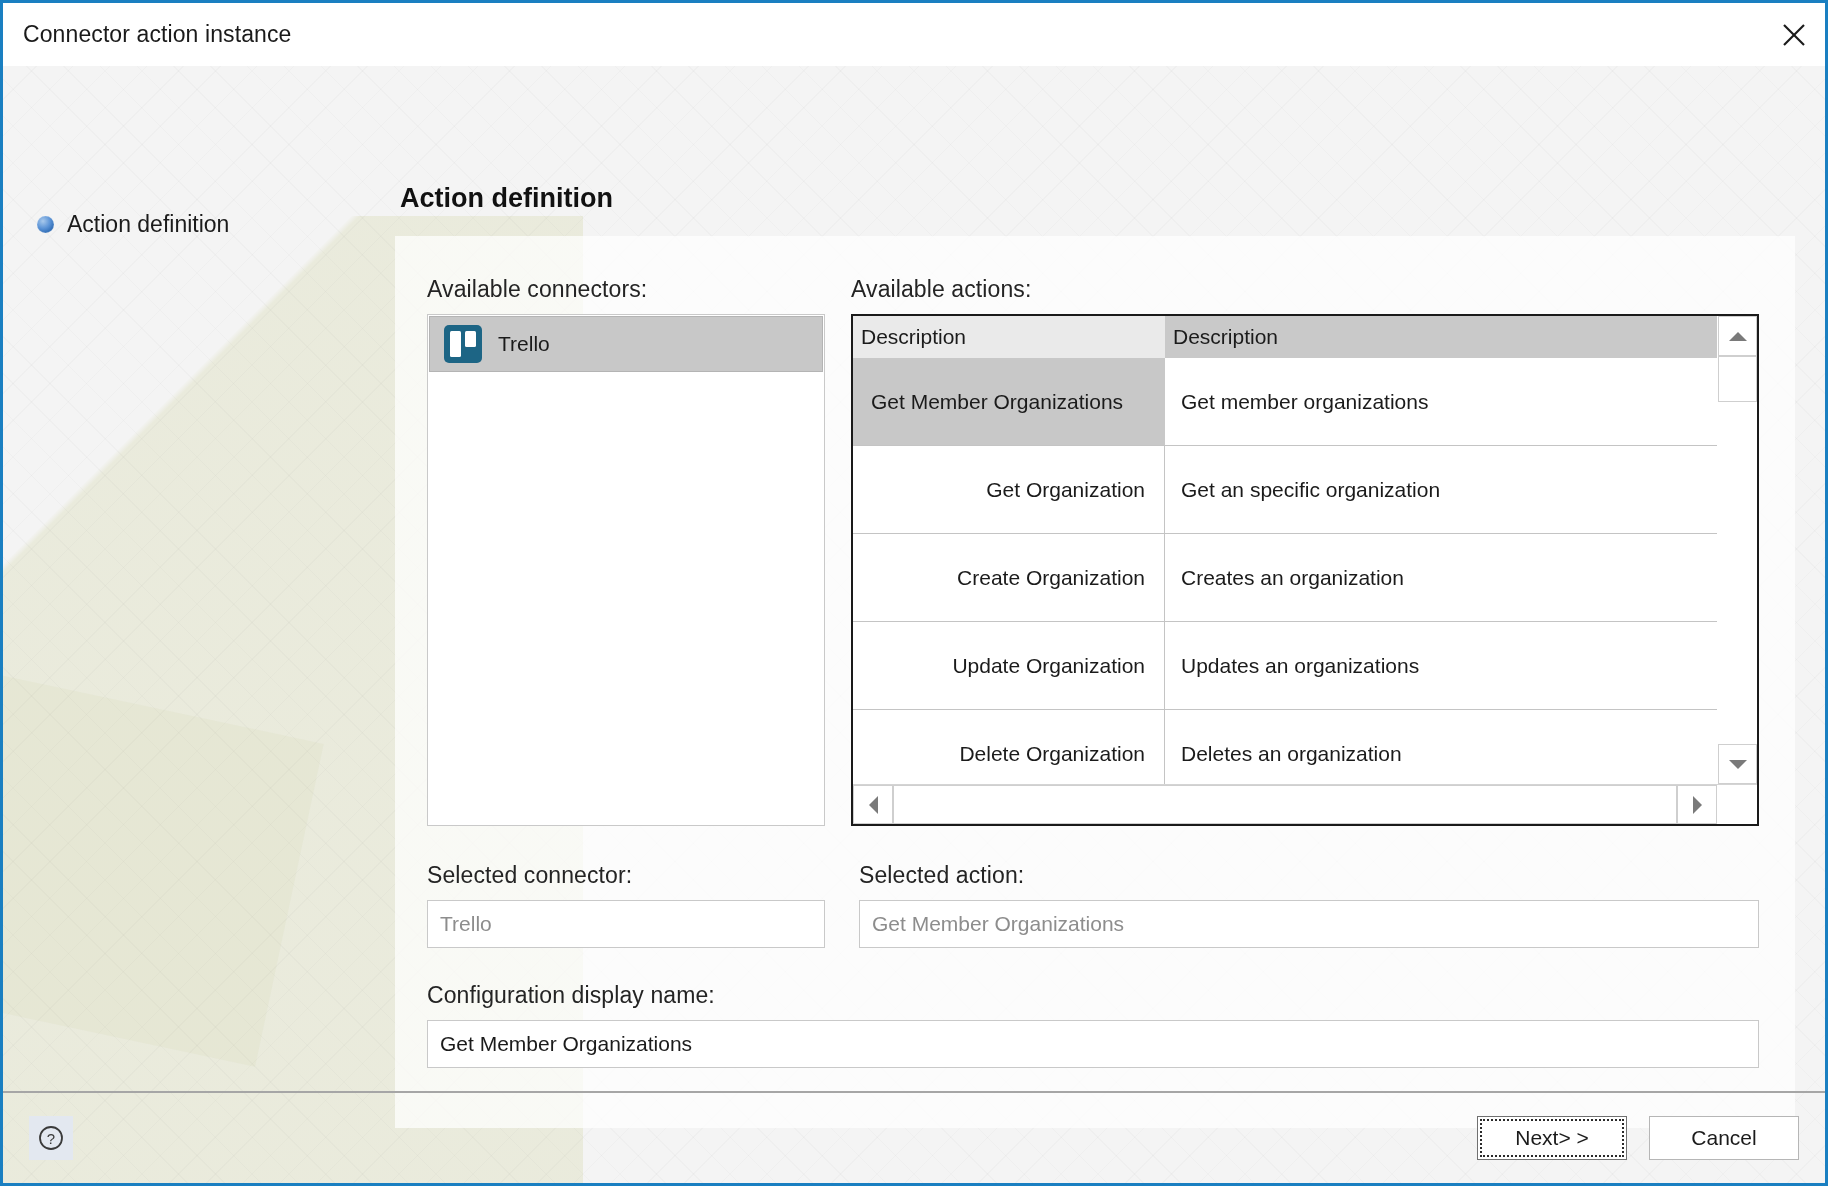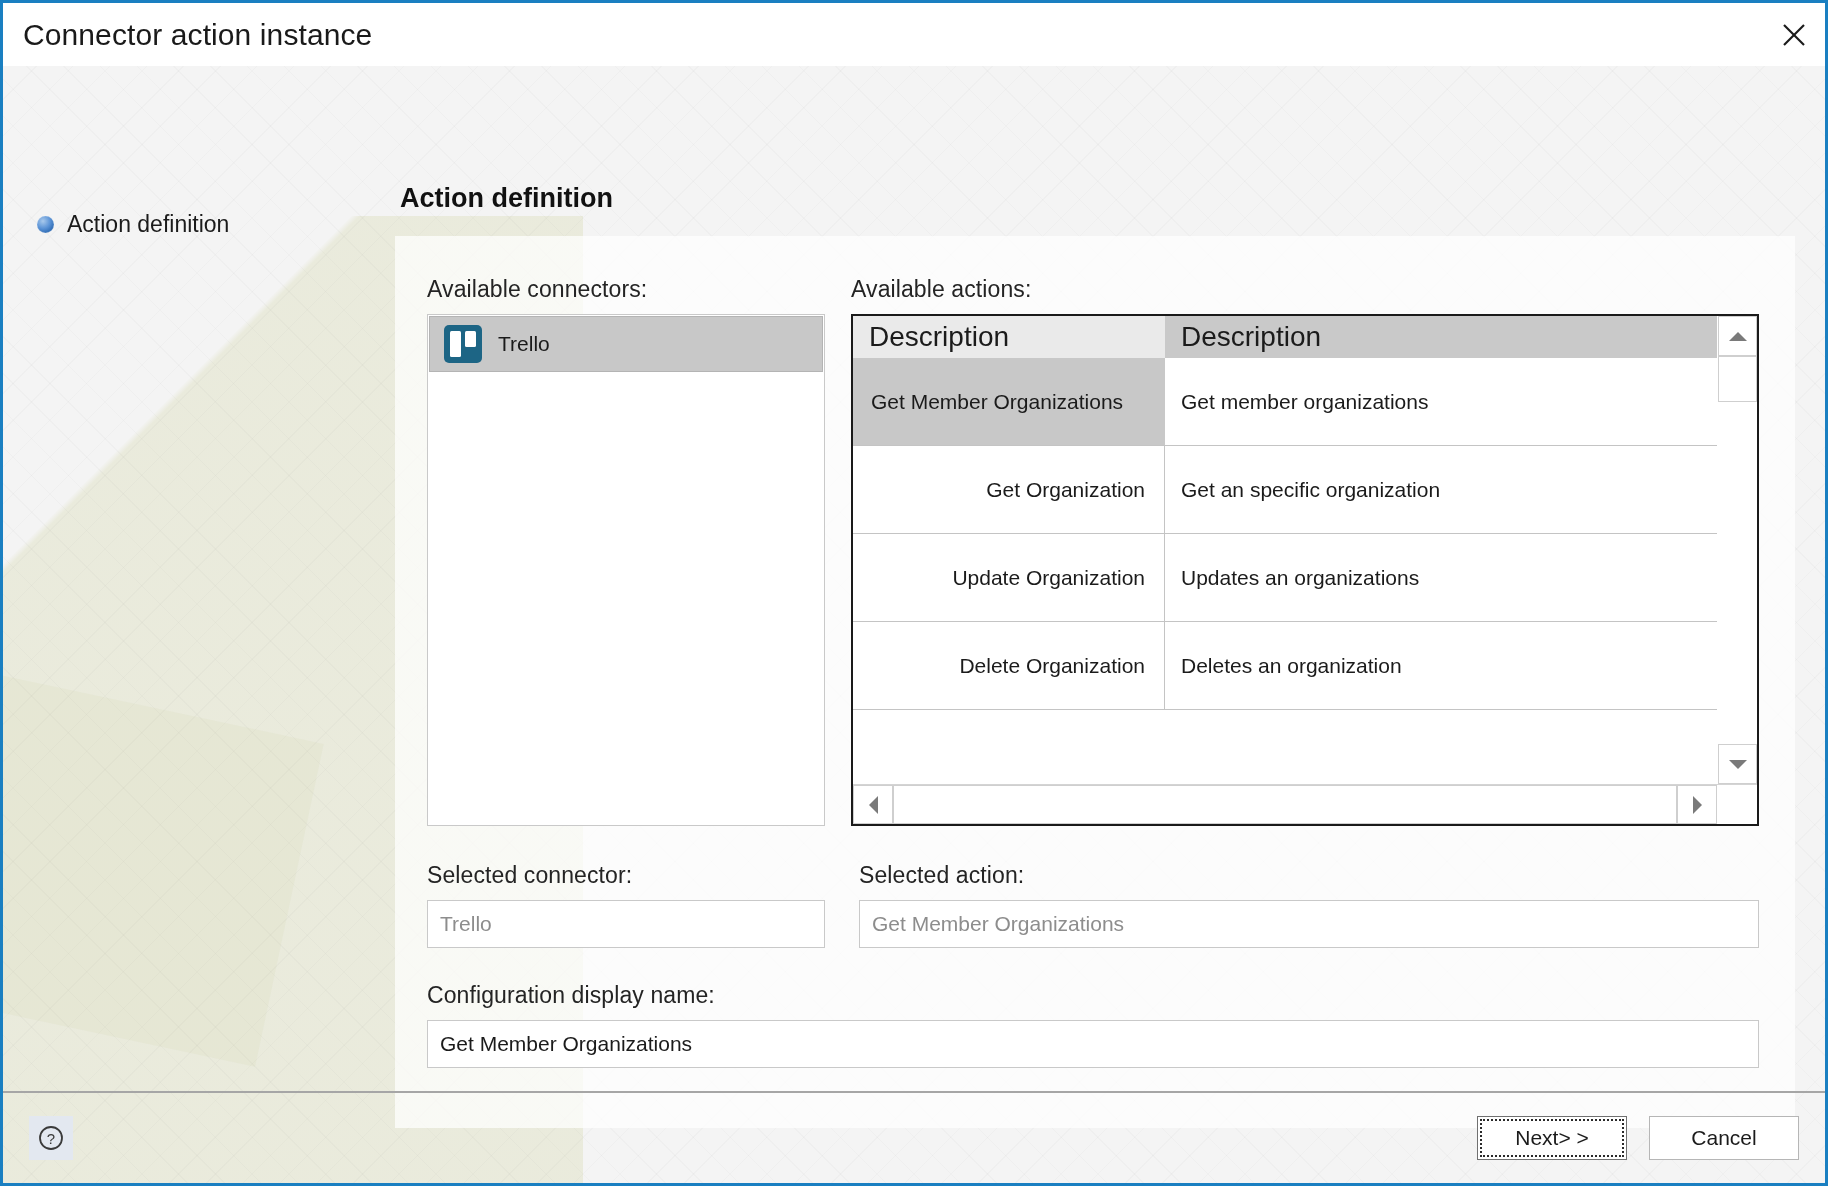--- a/index.html
+++ b/index.html
@@ -26,21 +26,21 @@
     min-height: 63px;
     background: #ffffff;
     display: flex;
     align-items: center;
     justify-content: space-between;
     padding-left: 20px;
     position: relative;
     z-index: 5;
   }
   .titlebar-text {
-    font-size: 30px;
+    font-size: 23px;
     color: #1a1a1a;
     letter-spacing: 0.1px;
   }
   .close-btn {
     width: 62px; height: 60px;
     display: flex; align-items: center; justify-content: center;
     cursor: pointer;
   }
   .close-btn svg { display: block; }
 
@@ -217,25 +217,25 @@
     display: flex;
     flex-direction: column;
   }
   .grid-head {
     display: flex;
     height: 42px;
     min-height: 42px;
     background: #c9c9c9;
   }
   .grid-head .hcell {
-    font-size: 28px;
+    font-size: 21px;
     color: #1b1b1b;
     display: flex;
     align-items: center;
-    padding-left: 16px;
+    padding-left: 8px;
     cursor: pointer;
   }
   .grid-head .hcell.c1 { width: 312px; flex: 0 0 312px; background: #eaeaea; }
   .grid-head .hcell.c2 { flex: 1; background: #c9c9c9; }
 
   .grid-rows {
     flex: 1;
     overflow: hidden;
   }
   .grow {
@@ -443,20 +443,24 @@
                     </div>
 
                     <div class="grid-rows">
                       <div class="grow selected">
                         <div class="cell c1">Get Member Organizations</div>
                         <div class="cell c2">Get member organizations</div>
                       </div>
                       <div class="grow">
                         <div class="cell c1">Get Organization</div>
                         <div class="cell c2">Get an specific organization</div>
+                      </div>
+                      <div class="grow">
+                        <div class="cell c1">Create Organization</div>
+                        <div class="cell c2">Creates an organization</div>
                       </div>
                       <div class="grow">
                         <div class="cell c1">Update Organization</div>
                         <div class="cell c2">Updates an organizations</div>
                       </div>
                       <div class="grow">
                         <div class="cell c1">Delete Organization</div>
                         <div class="cell c2">Deletes an organization</div>
                       </div>
                     </div>

